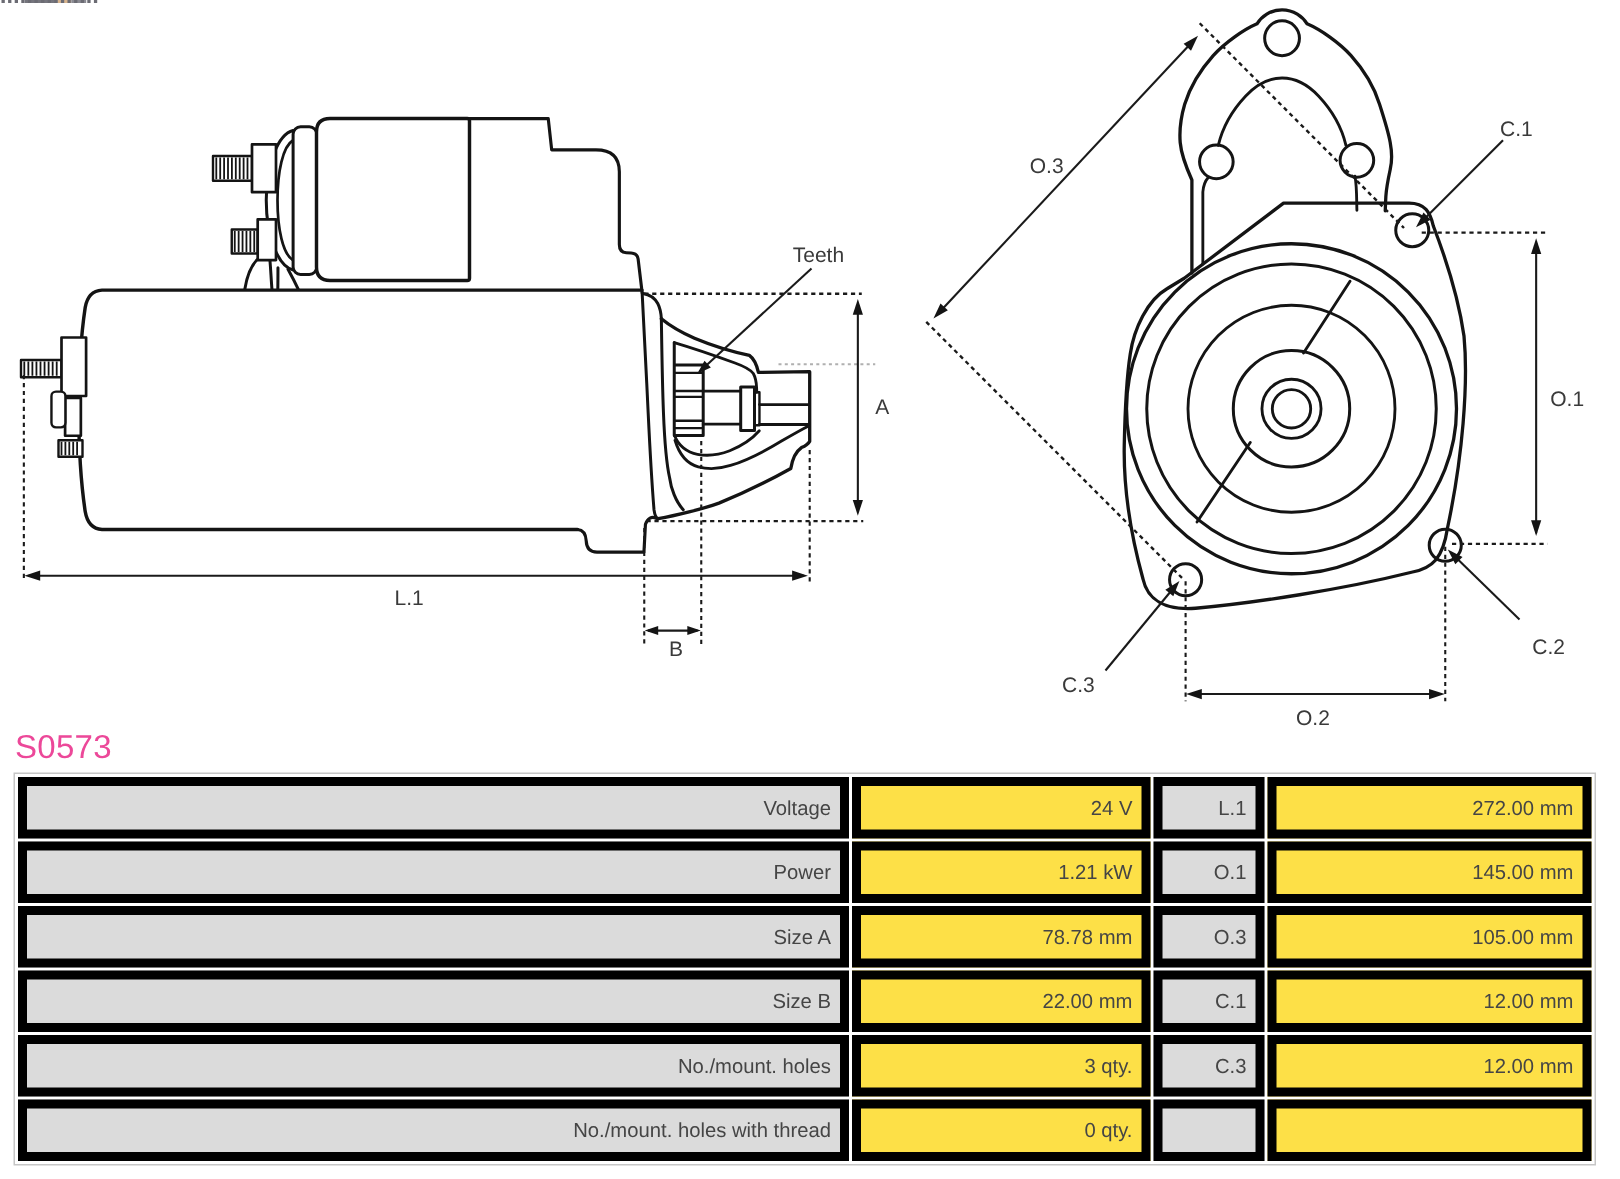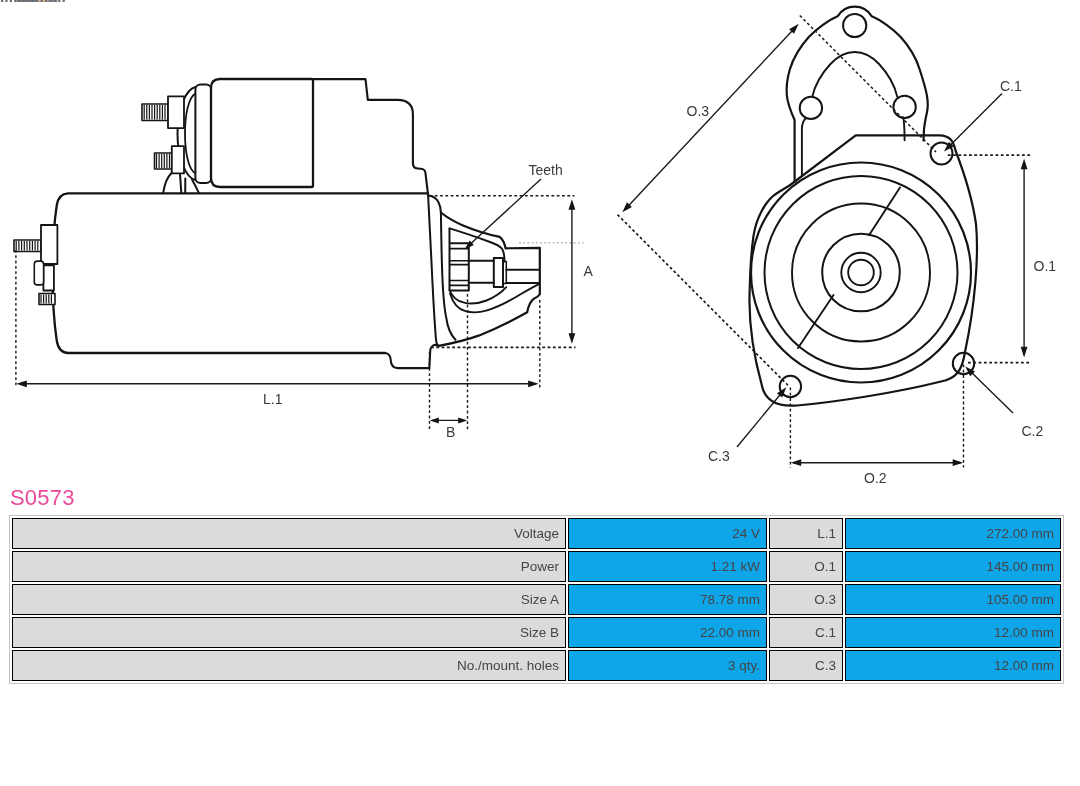--- a/index.html
+++ b/index.html
@@ -4,24 +4,24 @@
 <style>
   html,body { margin:0; padding:0; background:#ffffff; }
   body { width:1080px; height:786px; position:relative; overflow:hidden;
          font-family:"Liberation Sans", sans-serif; }
   #draw { position:absolute; left:0; top:0; }
   .lbl { font-family:"Liberation Sans", sans-serif; font-size:14px; fill:#3a3a3a; }
   #code { position:absolute; left:10px; top:485px; color:#ec4899; font-size:22px; letter-spacing:0.2px; }
   #tbl { position:absolute; left:9px; top:515px; border:1px solid #c6c6c6;
          border-collapse:separate; border-spacing:2px; table-layout:fixed; }
   #tbl td { height:29px; font-size:13.5px; color:#454545; text-align:right;
-            padding:0 6px 0 0; border:1px solid #000000; overflow:hidden;
+            padding:0 6px 0 0; border:6px solid #000000; overflow:hidden;
             white-space:nowrap; }
   td.g { background:#dbdbdb; }
-  td.w { background:#0ea5e9;margin-left:14px; }
+  td.w { background:#fde047;margin-left:14px; }
   col.c1 { width:554px; } col.c2 { width:199px; }
   col.c3 { width:74px; } col.c4 { width:216px; }
 </style>
 </head>
 <body>
 <svg id="draw" width="1080" height="520" viewBox="0 0 1080 520">
 <rect x="16.5" y="0" width="22" height="2" fill="#75757d"></rect>
     <rect x="38.5" y="0" width="9" height="2" fill="#d8b48d"></rect>
     <rect x="47.5" y="0" width="10" height="2" fill="#8a8a92"></rect>
     <rect x="1.0" y="0" width="2.2" height="2" fill="#6b6b73"></rect>
@@ -182,14 +182,20 @@
         <td class="w">22.00 mm</td>
         <td class="g c">C.1</td>
         <td class="w">12.00 mm</td>
       </tr>
 <tr>
         <td class="g">No./mount. holes</td>
         <td class="w">3 qty.</td>
         <td class="g c">C.3</td>
         <td class="w">12.00 mm</td>
       </tr>
+<tr>
+        <td class="g">No./mount. holes with thread</td>
+        <td class="w">0 qty.</td>
+        <td class="g c"></td>
+        <td class="w"></td>
+      </tr>
 </tbody>
   </table>
 
 </body></html>

